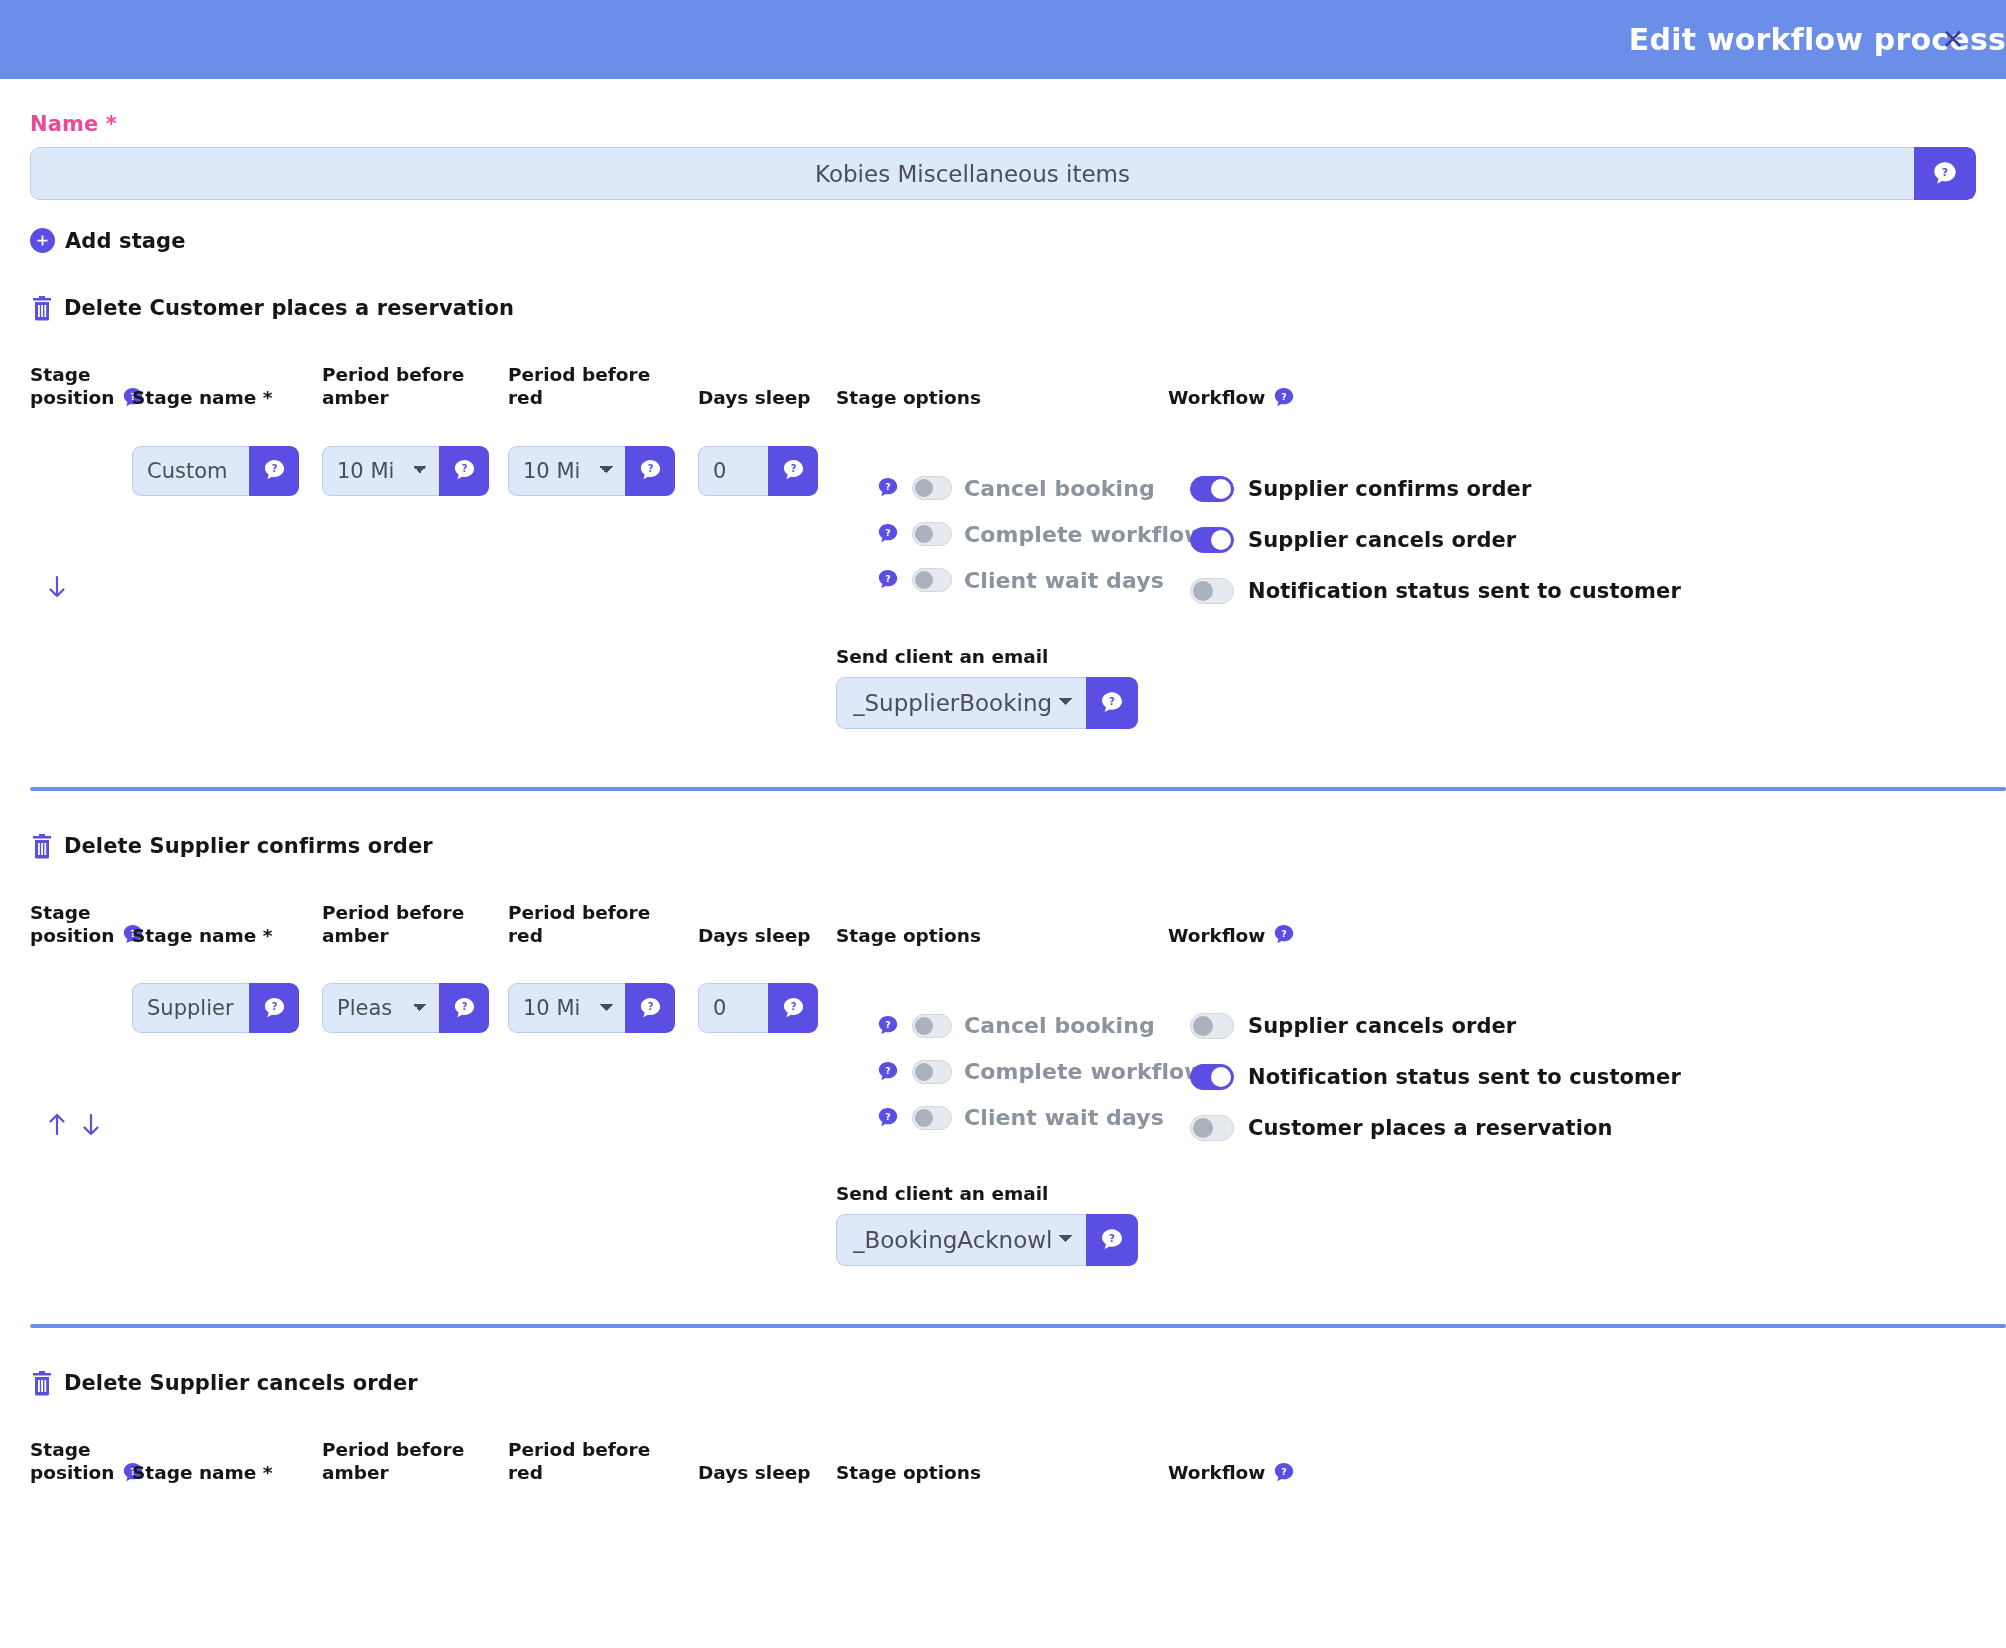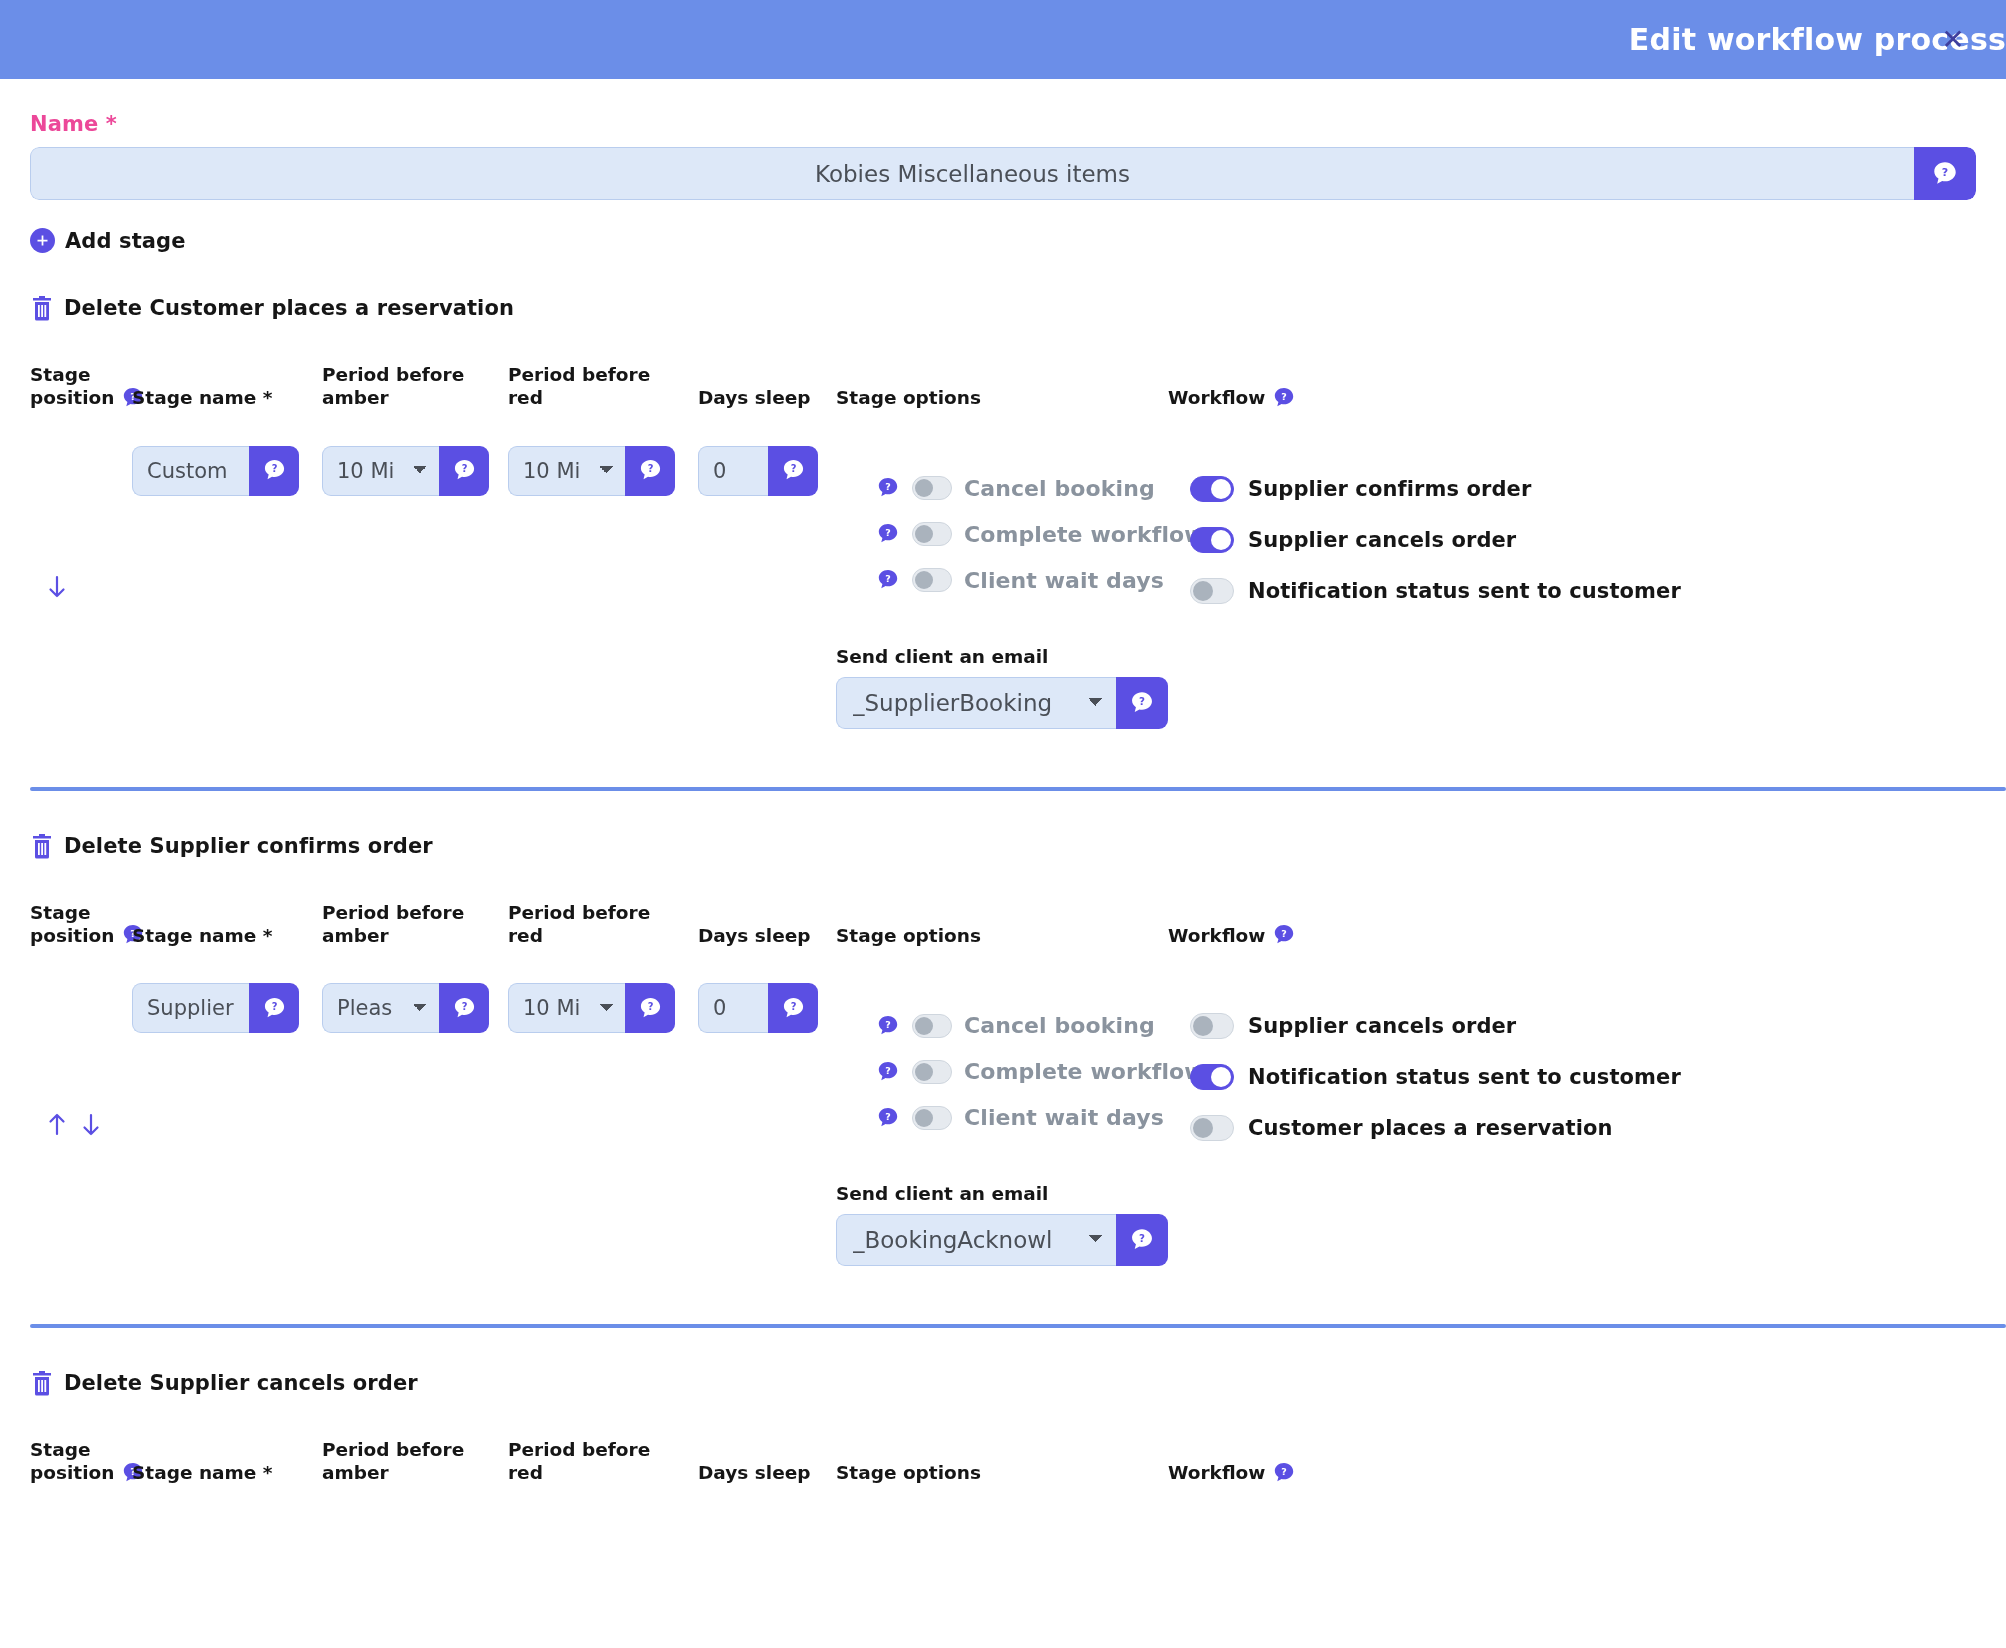--- a/index.html
+++ b/index.html
@@ -232,21 +232,21 @@
   .toggle.lg.on .knob { left: auto; right: 2px; }
 
   
   .email-block { padding-left: 0; margin-top: 32px; }
   .email-label {
     font-size: 18.5px;
     font-weight: 700;
     color: #161616;
     margin-bottom: 10px;
   }
-  .email-group { width: 332px; height: 52px; }
+  .email-group { width: 302px; height: 52px; }
   .email-group .sel { font-size: 23px; padding: 0 34px 0 16px;
     background-position: calc(100% - 20px) calc(50% - 1px), calc(100% - 13px) calc(50% - 1px);
     background-size: 8px 8px, 8px 8px; }
   .email-group .help-btn { width: 52px; }
   .email-group .help-btn svg { width: 26px; height: 26px; }
 
   
   .wf { padding-top: 66px; display: flex; flex-direction: column; gap: 25px;
         min-width: 0; overflow: hidden; }
   .wf-row { display: flex; align-items: center; gap: 14px; padding-left: 22px; }

